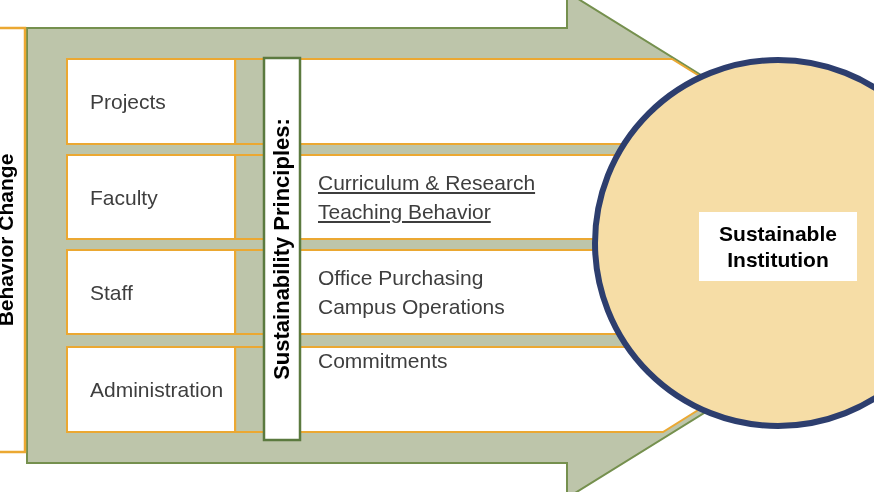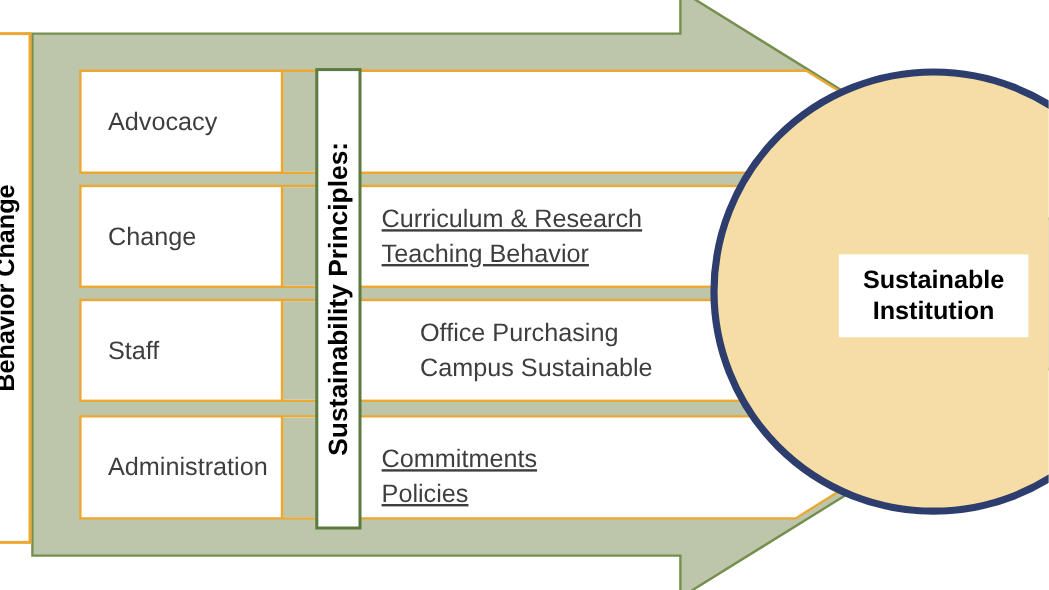--- a/index.html
+++ b/index.html
@@ -52,36 +52,35 @@
     <rect x="-14" y="28" width="39" height="424" stroke-width="2.5" fill="#FFFFFF" stroke="#EBA832"></rect>
 
     <rect x="264" y="58" width="36" height="382" stroke-width="2.5" fill="#FFFFFF" stroke="#5B7A3F"></rect>
 
     <circle cx="778" cy="243" r="183" stroke-width="6" fill="#F6DDA6" stroke="#2D3E6E"></circle>
   </svg>
 
   <div class="vtext behavior">Behavior Change</div>
   <div class="vtext principles">Sustainability Principles:</div>
 
-  <div class="txt group-label" style="left:90px;top:87px;">Advocacy</div>
-  <div class="txt group-label" style="left:90px;top:183px;">Change</div>
+  <div class="txt group-label" style="left:90px;top:87px;">Projects</div>
+  <div class="txt group-label" style="left:90px;top:183px;">Faculty</div>
   <div class="txt group-label" style="left:90px;top:278px;">Staff</div>
   <div class="txt group-label" style="left:90px;top:375px;">Administration</div>
 
   <div class="txt" style="left:318px;top:168px;text-decoration:underline;">
     <div>Curriculum &amp; Research</div>
     <div>Teaching Behavior</div>
   </div>
-  <div class="txt" style="left:318px;top:263px;margin-left:32px;">
+  <div class="txt" style="left:318px;top:263px;">
     <div>Office Purchasing</div>
-    <div>Campus Sustainable</div>
+    <div>Campus Operations</div>
   </div>
-  <div class="txt" style="left:318px;top:368px;text-decoration:underline;">
+  <div class="txt" style="left:318px;top:346px;">
     <div>Commitments</div>
-    <div>Policies</div>
   </div>
 
   <div class="goal-box">
     <div>Sustainable</div>
     <div>Institution</div>
   </div>
 
 </div>
 
 </body></html>

